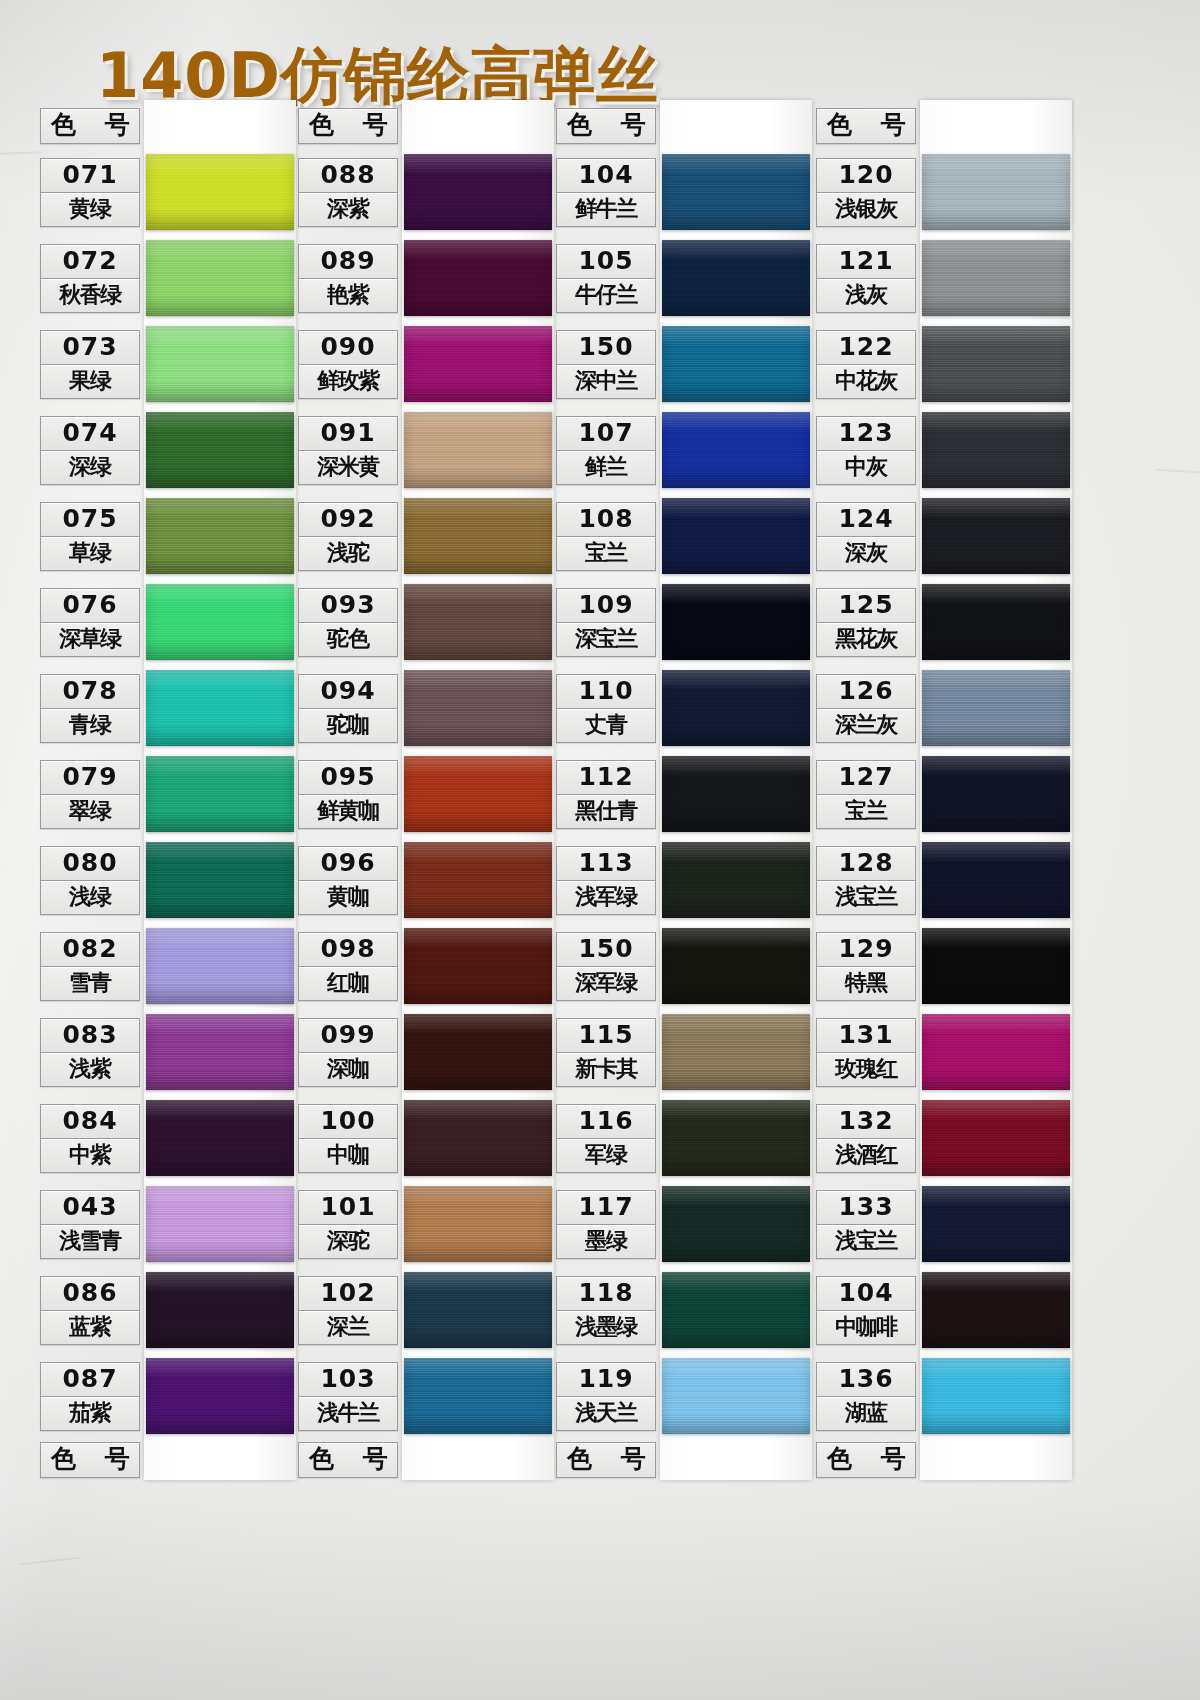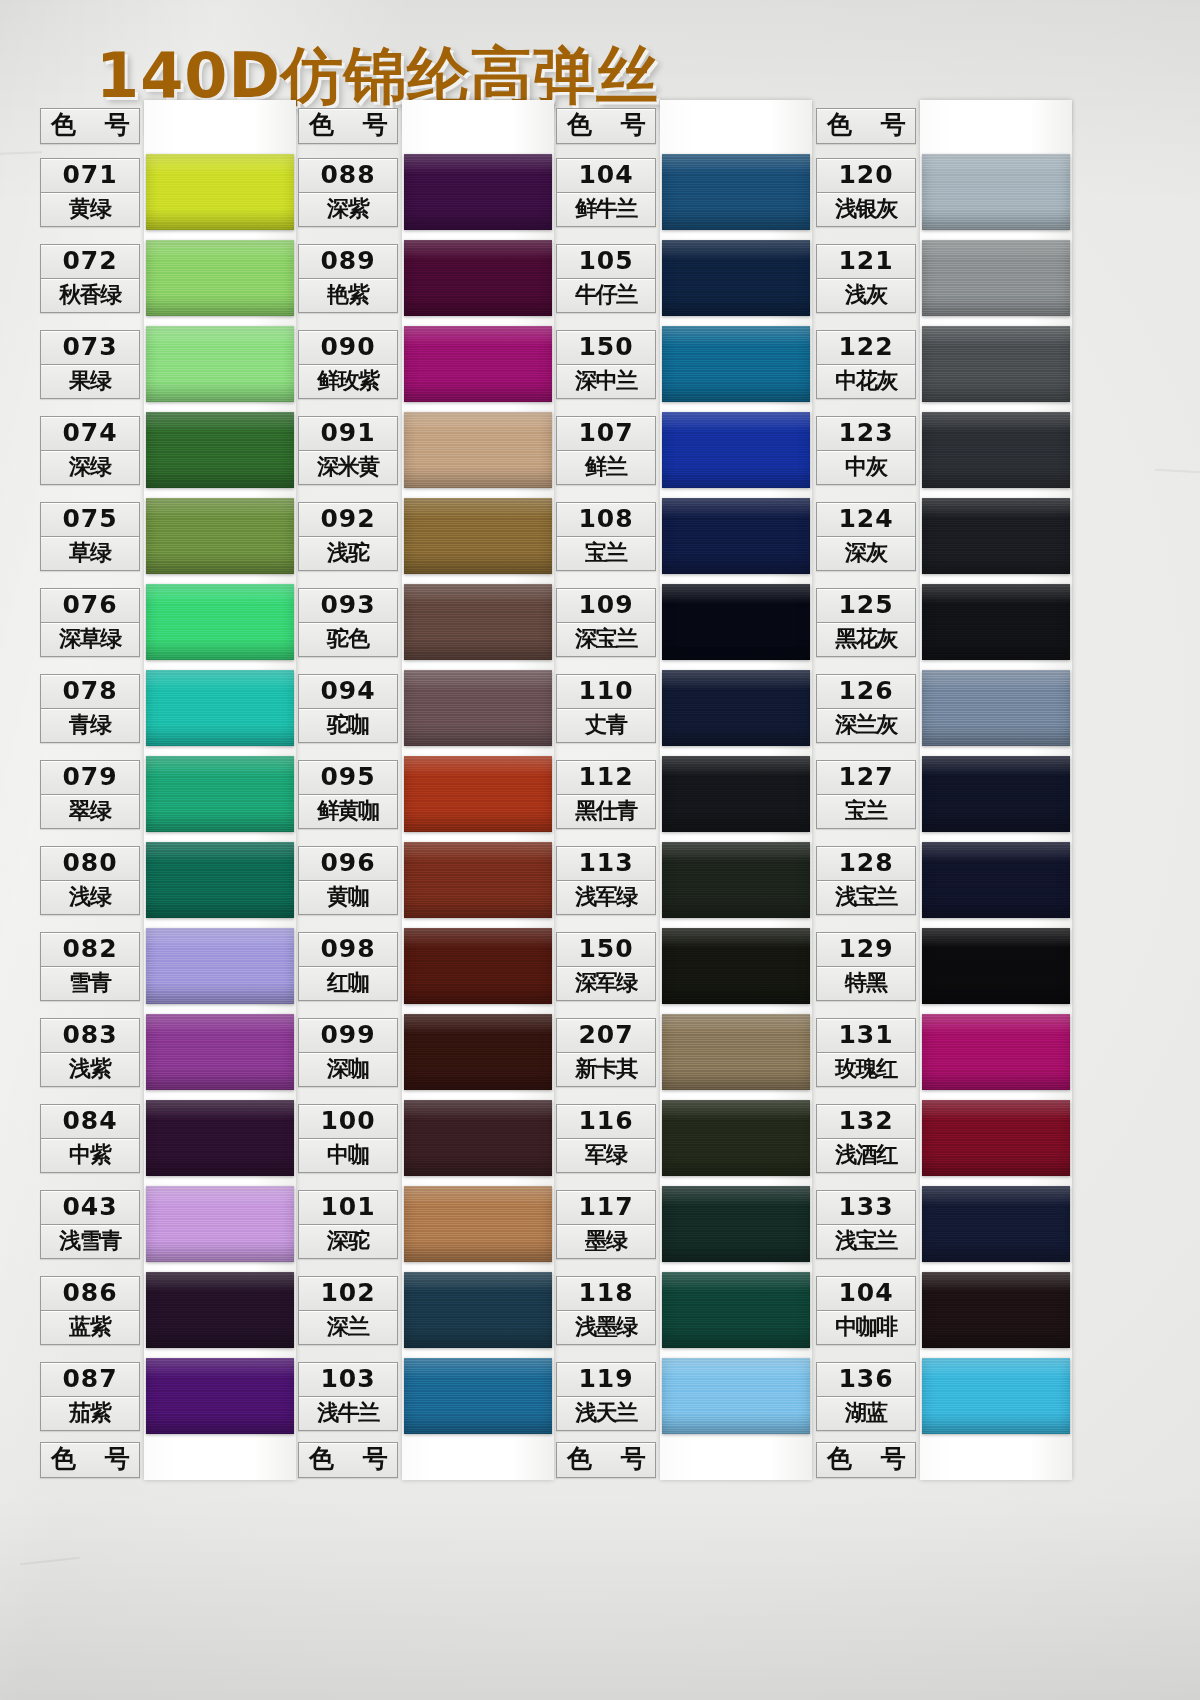--- a/index.html
+++ b/index.html
@@ -459,21 +459,21 @@
         </div>
         <div class="row">
           <div class="labels">
             <div class="cell code">150</div>
             <div class="cell name n3">深军绿</div>
           </div>
           <div class="sw" style="background: rgb(20, 22, 15);"></div>
         </div>
         <div class="row">
           <div class="labels">
-            <div class="cell code">207</div>
+            <div class="cell code">115</div>
             <div class="cell name n3">新卡其</div>
           </div>
           <div class="sw" style="background: rgb(140, 122, 92);"></div>
         </div>
         <div class="row">
           <div class="labels">
             <div class="cell code">116</div>
             <div class="cell name">军绿</div>
           </div>
           <div class="sw" style="background: rgb(35, 42, 26);"></div>

